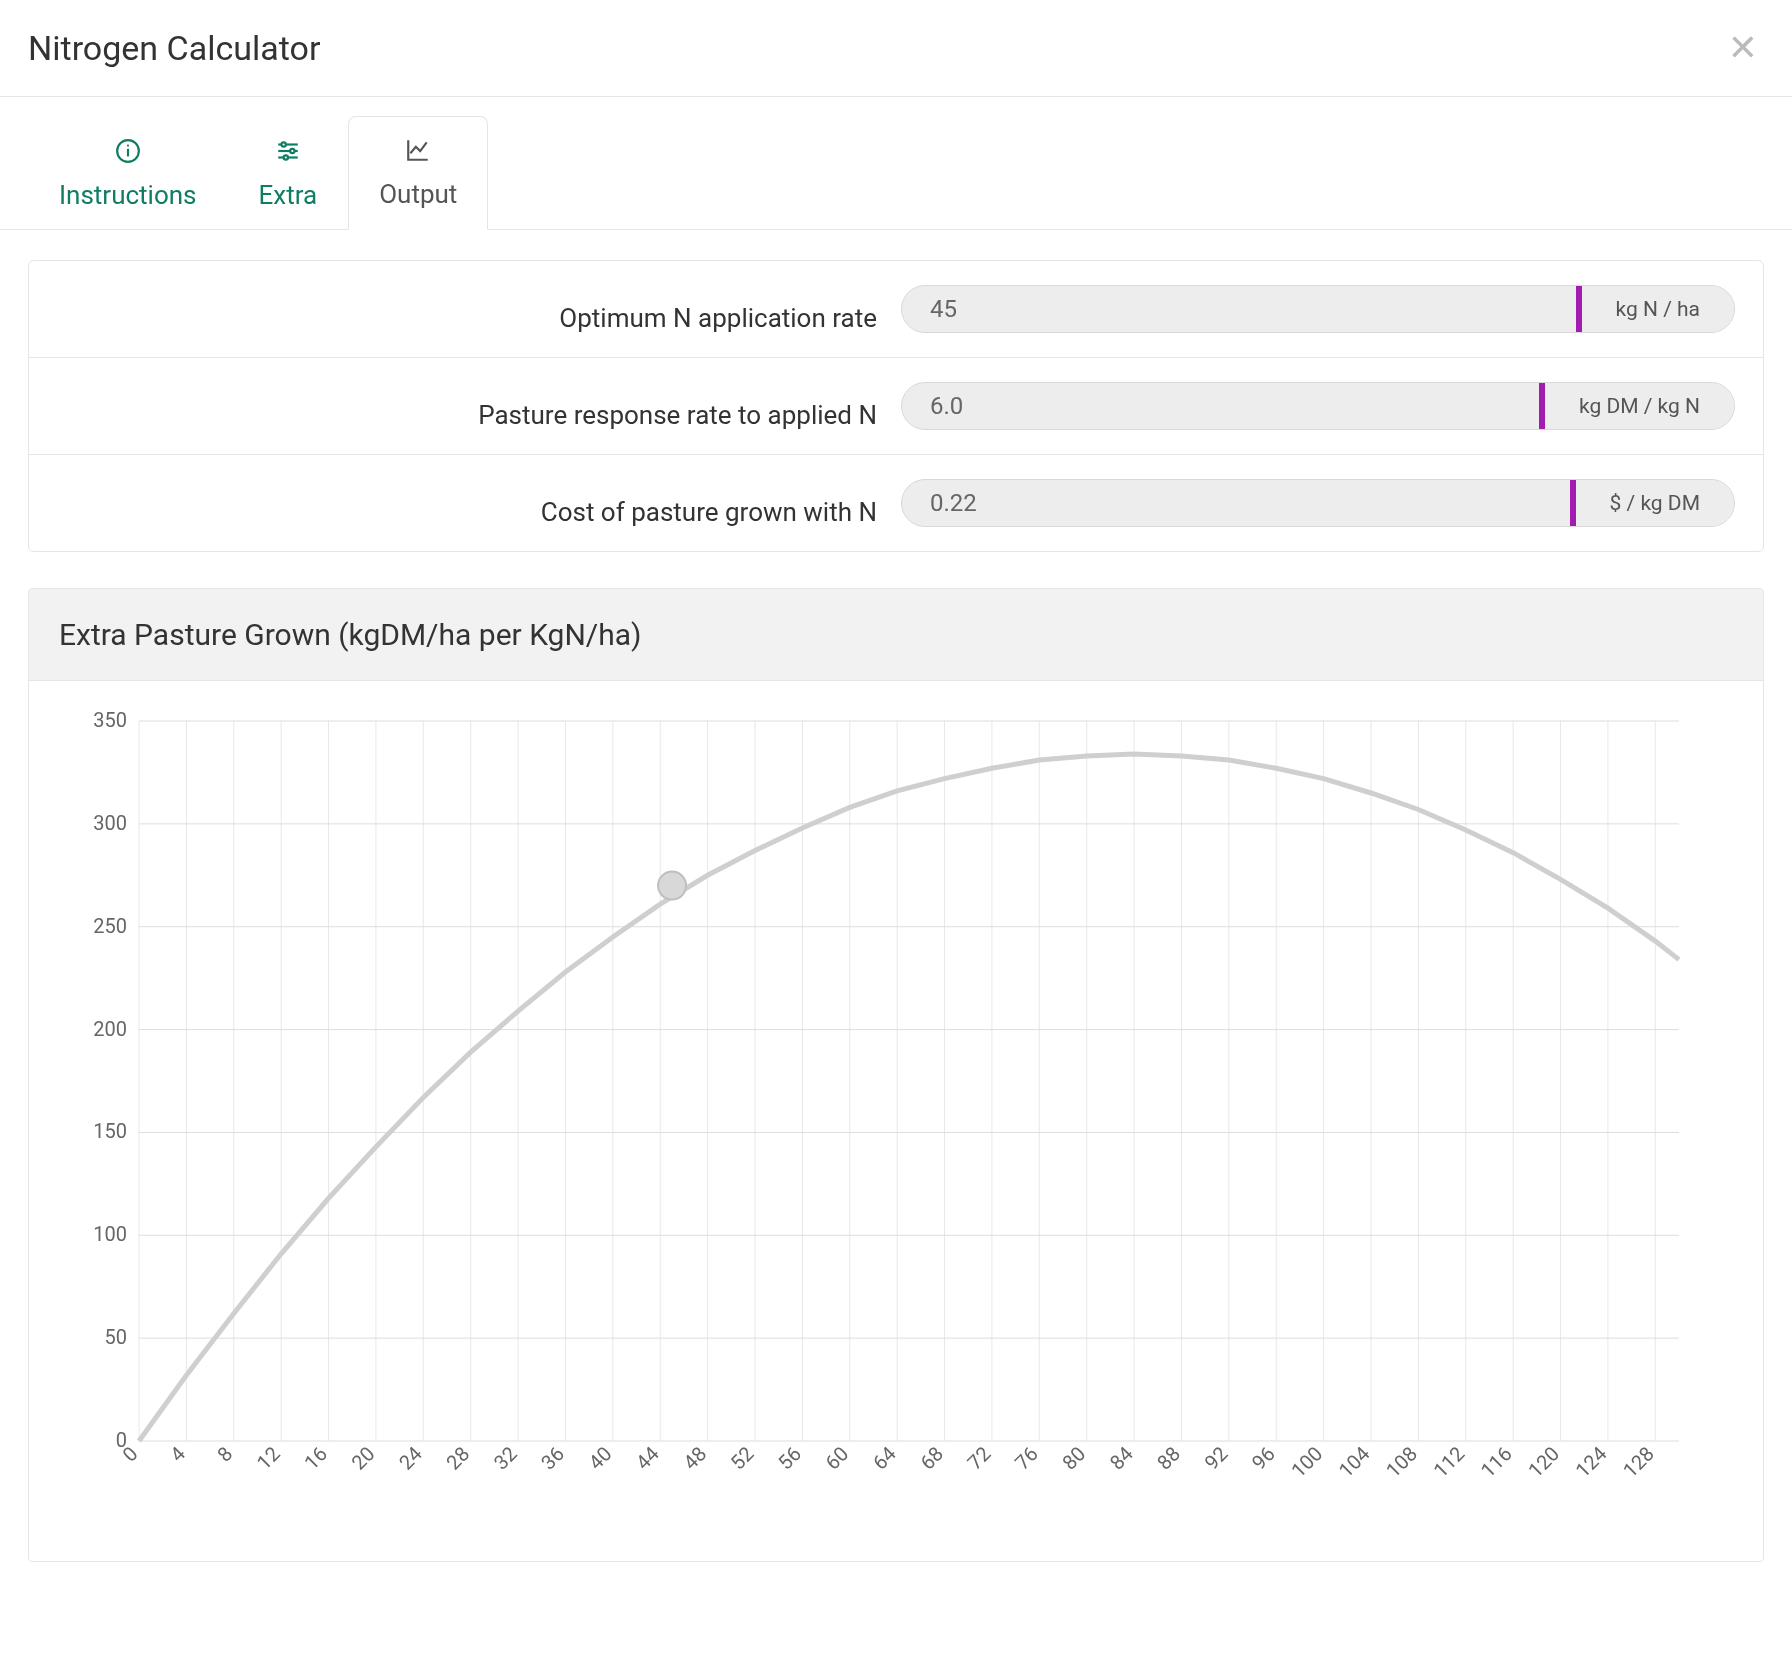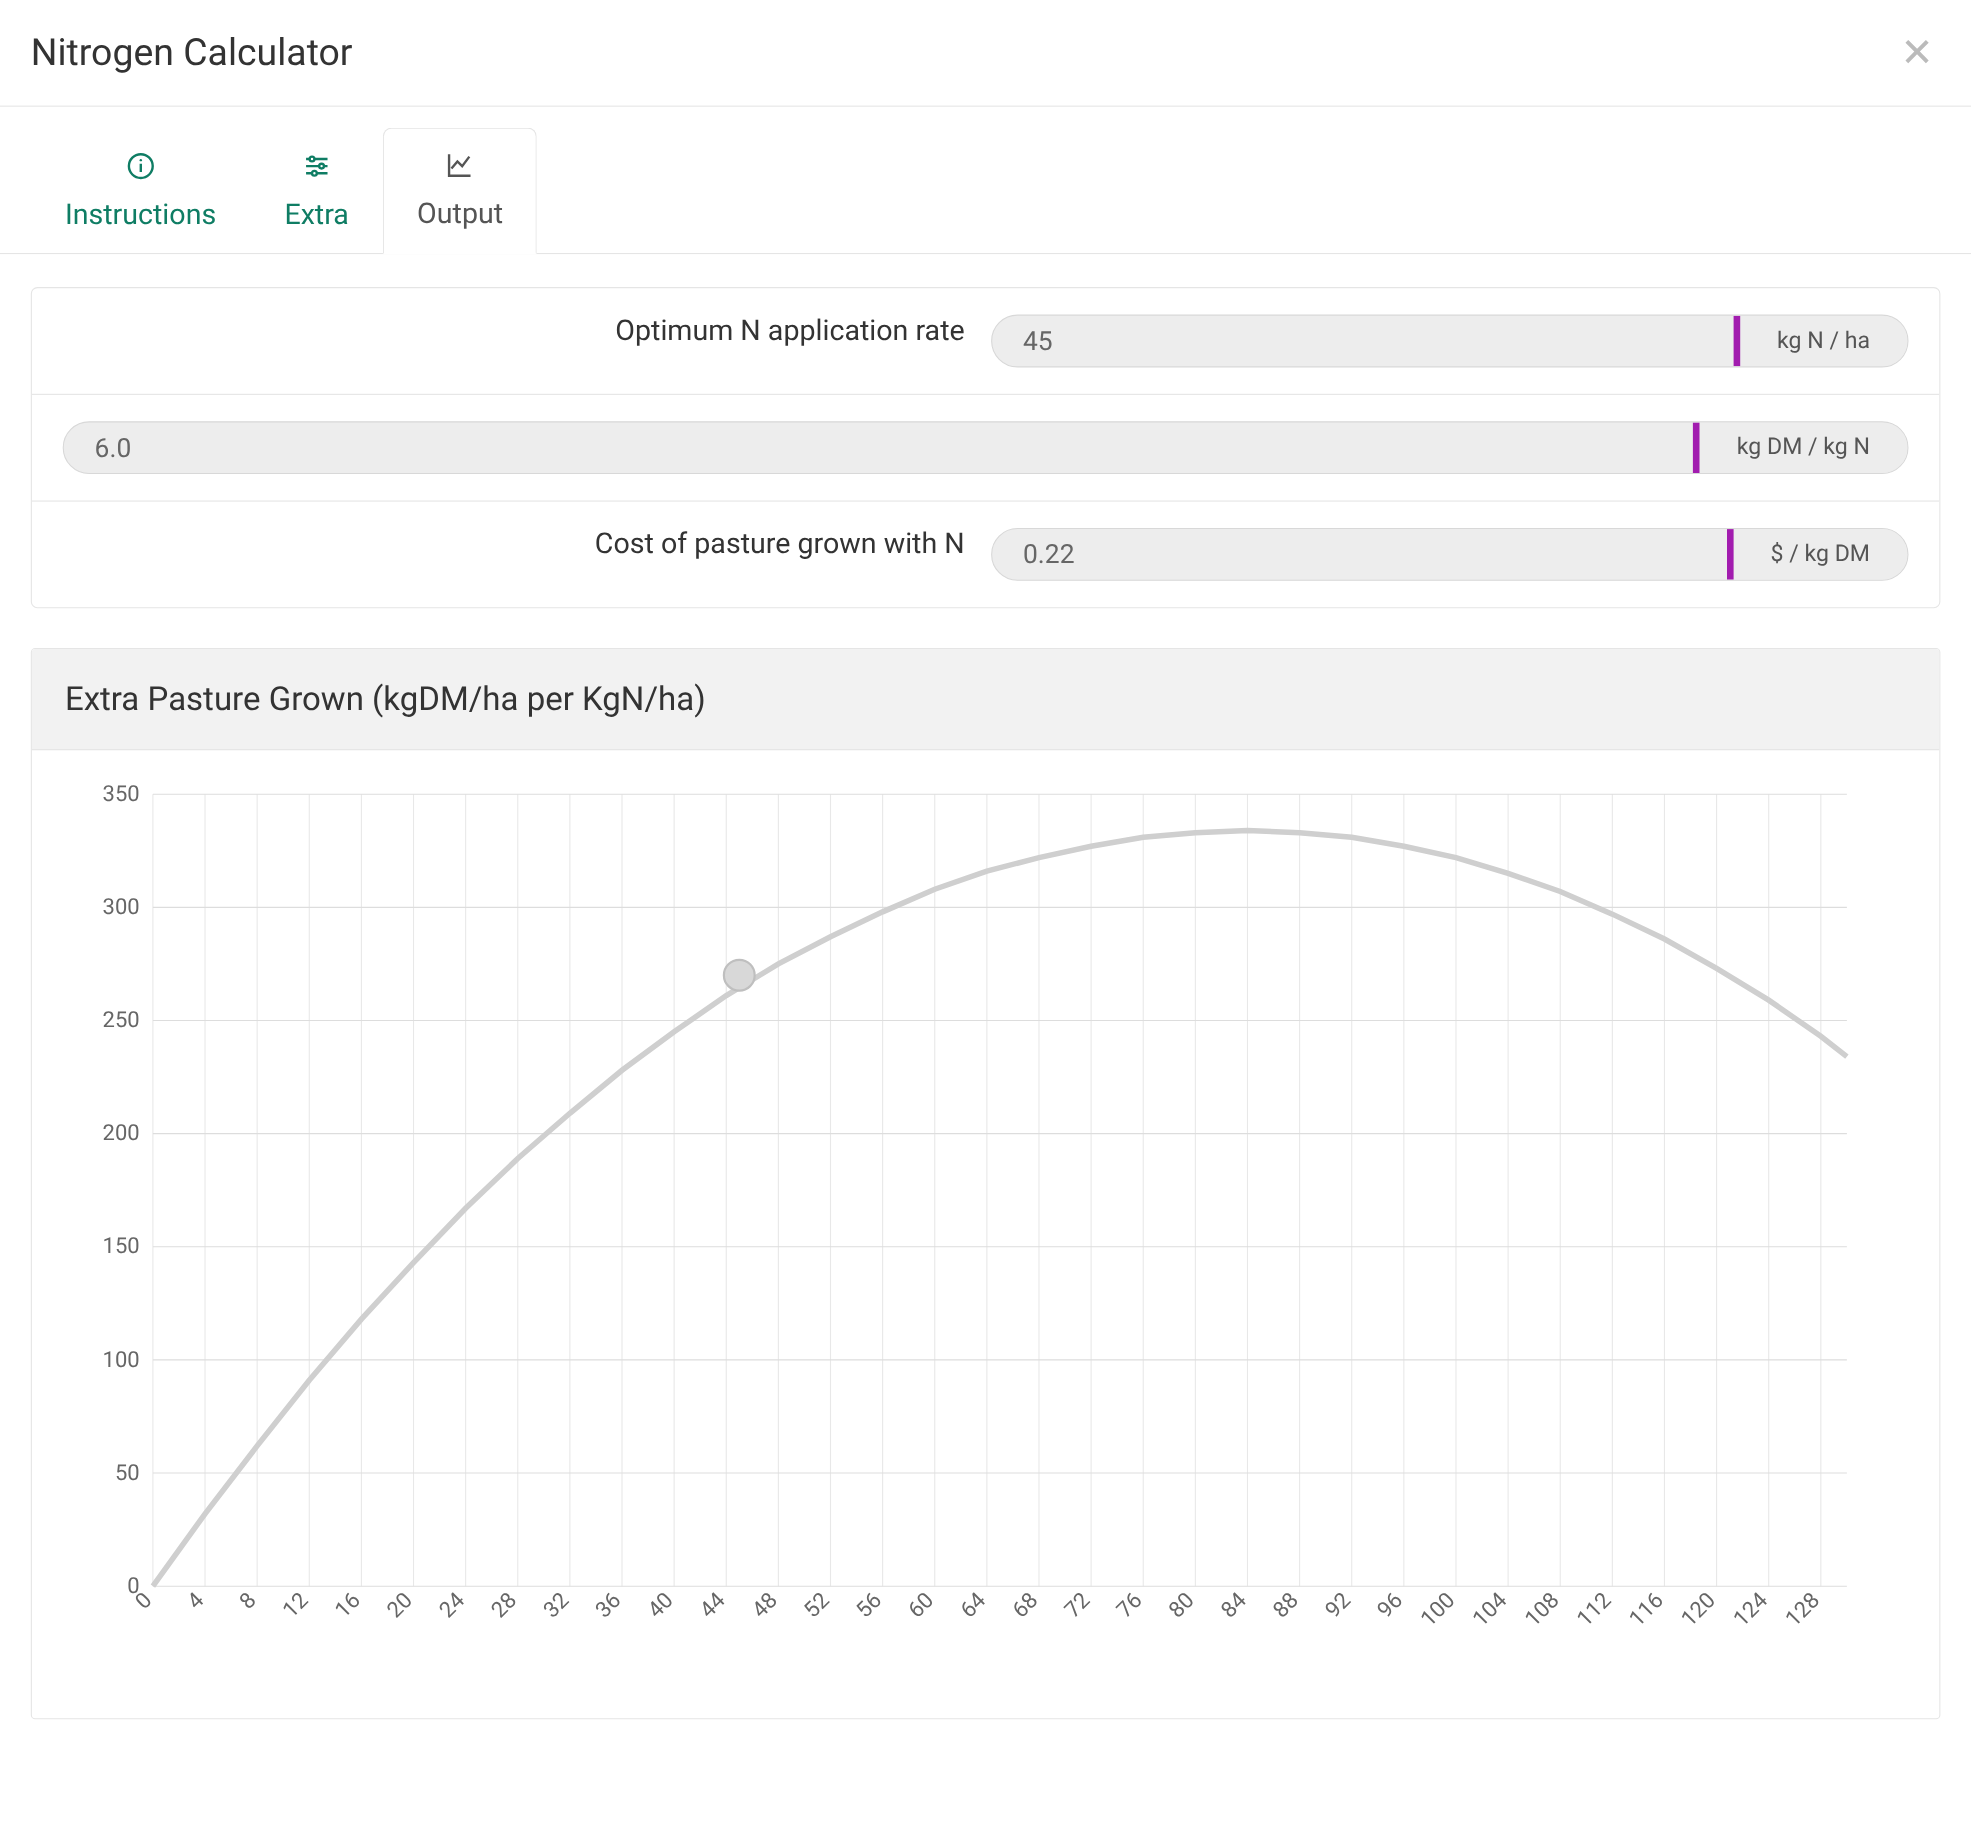--- a/index.html
+++ b/index.html
@@ -62,21 +62,21 @@
   .content {
     padding: 30px 28px 40px 28px;
   }
   .output-box {
     border: 1px solid #e5e5e5;
     border-radius: 6px;
     overflow: hidden;
   }
   .output-row {
     display: flex;
-    align-items: flex-start;
+    align-items: flex-end;
     padding: 24px 28px;
     border-top: 1px solid #e5e5e5;
     gap: 24px;
   }
   .output-row:first-child { border-top: none; }
   .output-label {
     flex: 0 0 820px;
     text-align: right;
     font-size: 26px;
     color: #333;
@@ -201,20 +201,21 @@
 <div class="content">
   <div class="output-box">
     <div class="output-row">
       <div class="output-label">Optimum N application rate</div>
       <div class="output-field">
         <div class="output-value">45</div>
         <div class="output-unit">kg N / ha</div>
       </div>
     </div>
     <div class="output-row">
+      <div class="output-label">Pasture response rate to applied N</div>
       <div class="output-field">
         <div class="output-value">6.0</div>
         <div class="output-unit">kg DM / kg N</div>
       </div>
     </div>
     <div class="output-row">
       <div class="output-label">Cost of pasture grown with N</div>
       <div class="output-field">
         <div class="output-value">0.22</div>
         <div class="output-unit">$ / kg DM</div>

